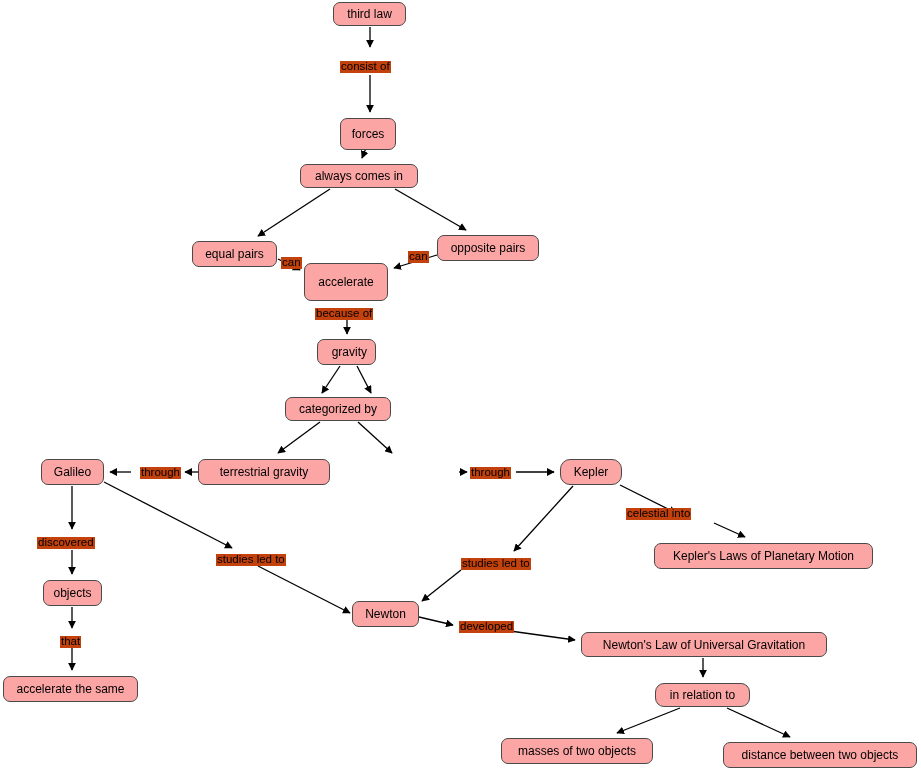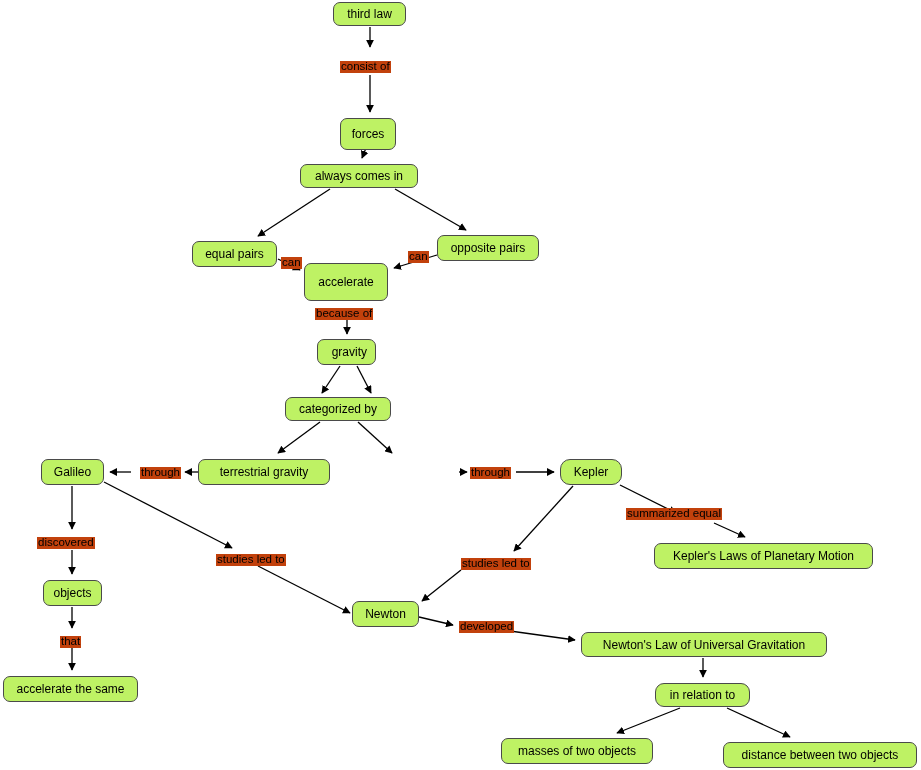--- a/index.html
+++ b/index.html
@@ -20,21 +20,21 @@
   #edges {
     position: absolute;
     left: 0;
     top: 0;
     width: 921px;
     height: 770px;
   }
   .node {
     position: absolute;
     box-sizing: border-box;
-    background: #bef264;
+    background: #fca5a5;
     border: 1px solid #4a4a4a;
     border-radius: 7px;
     color: #000000;
     font-size: 12px;
     line-height: 1;
     display: flex;
     align-items: center;
     justify-content: center;
     white-space: nowrap;
     padding: 0 8px;
@@ -153,20 +153,20 @@
   <div class="node" style="left:723px; top:742px; width:194px; height:26px;">
       <span>distance between two objects</span>
     </div>
 
   <div class="edge-label" style="left:340px; top:61px;">consist of</div>
   <div class="edge-label" style="left:281px; top:257px;">can</div>
   <div class="edge-label" style="left:408px; top:251px;">can</div>
   <div class="edge-label" style="left:315px; top:308px;">because of</div>
   <div class="edge-label" style="left:140px; top:467px;">through</div>
   <div class="edge-label" style="left:470px; top:467px;">through</div>
-  <div class="edge-label" style="left:626px; top:508px;">summarized equal</div>
+  <div class="edge-label" style="left:626px; top:508px;">celestial into</div>
   <div class="edge-label" style="left:37px; top:537px;">discovered</div>
   <div class="edge-label" style="left:216px; top:554px;">studies led to</div>
   <div class="edge-label" style="left:461px; top:558px;">studies led to</div>
   <div class="edge-label" style="left:60px; top:636px;">that</div>
   <div class="edge-label" style="left:459px; top:621px;">developed</div>
 
 </div>
 
 </body></html>

